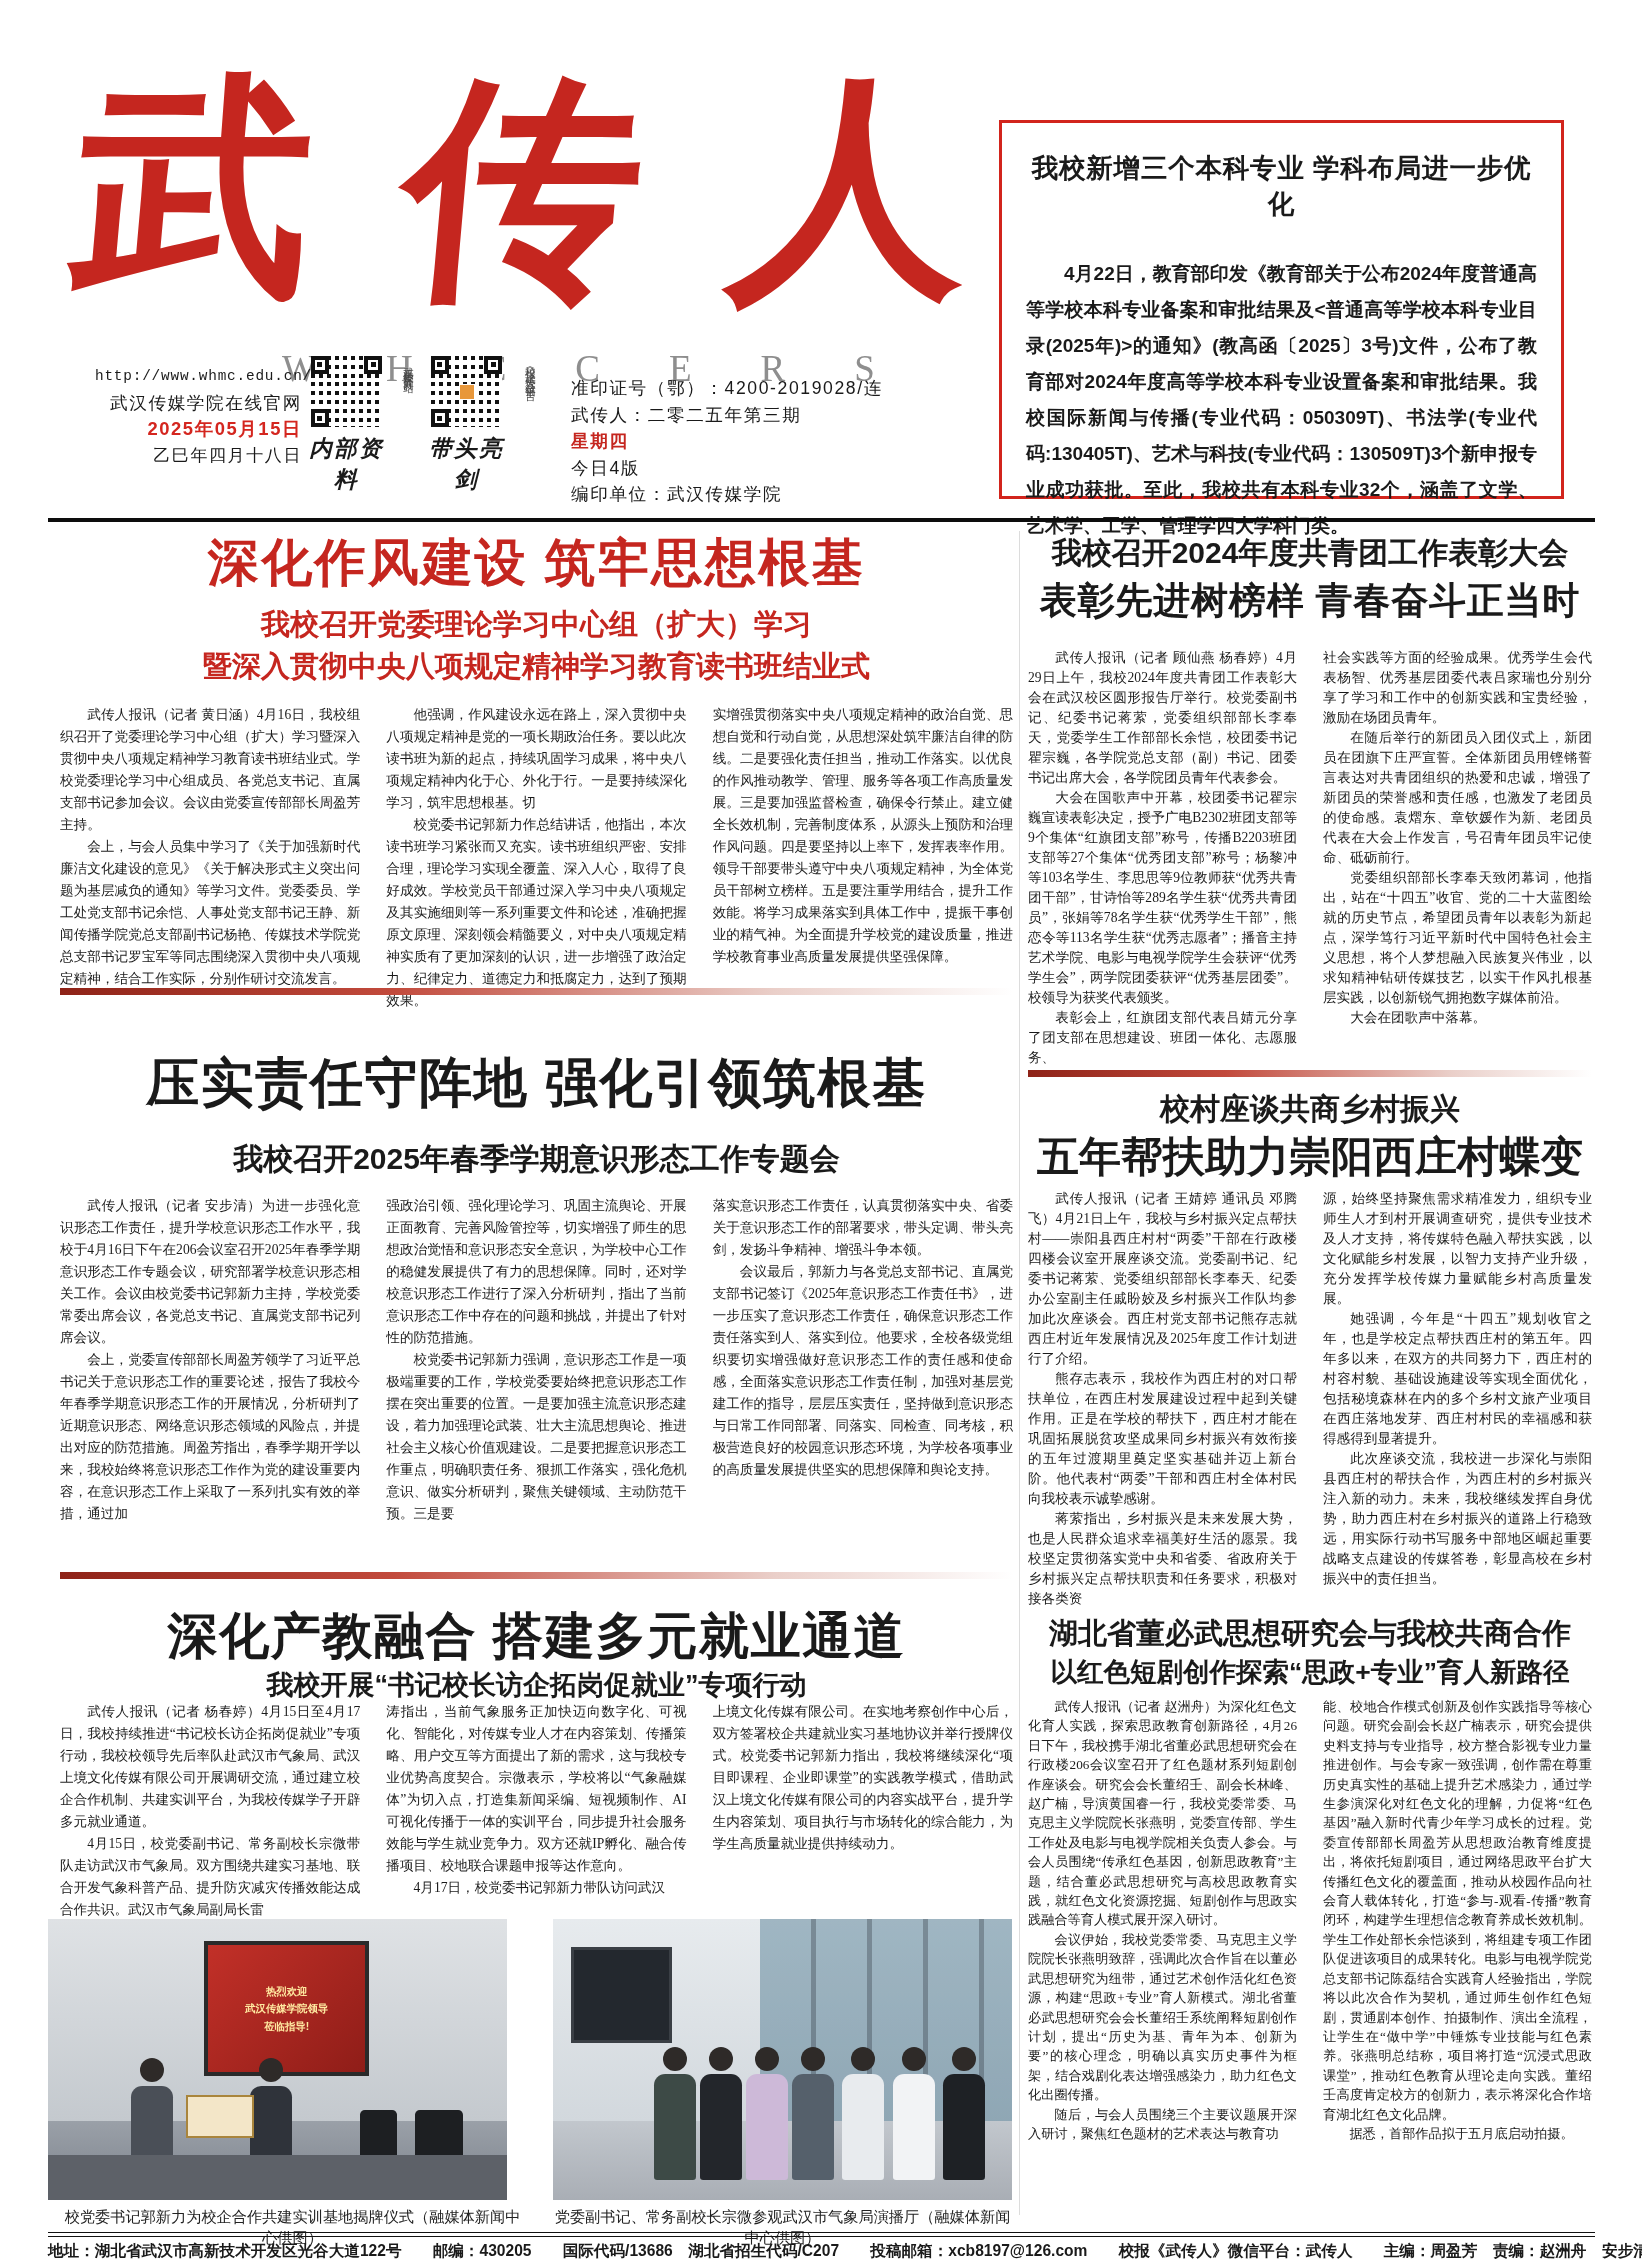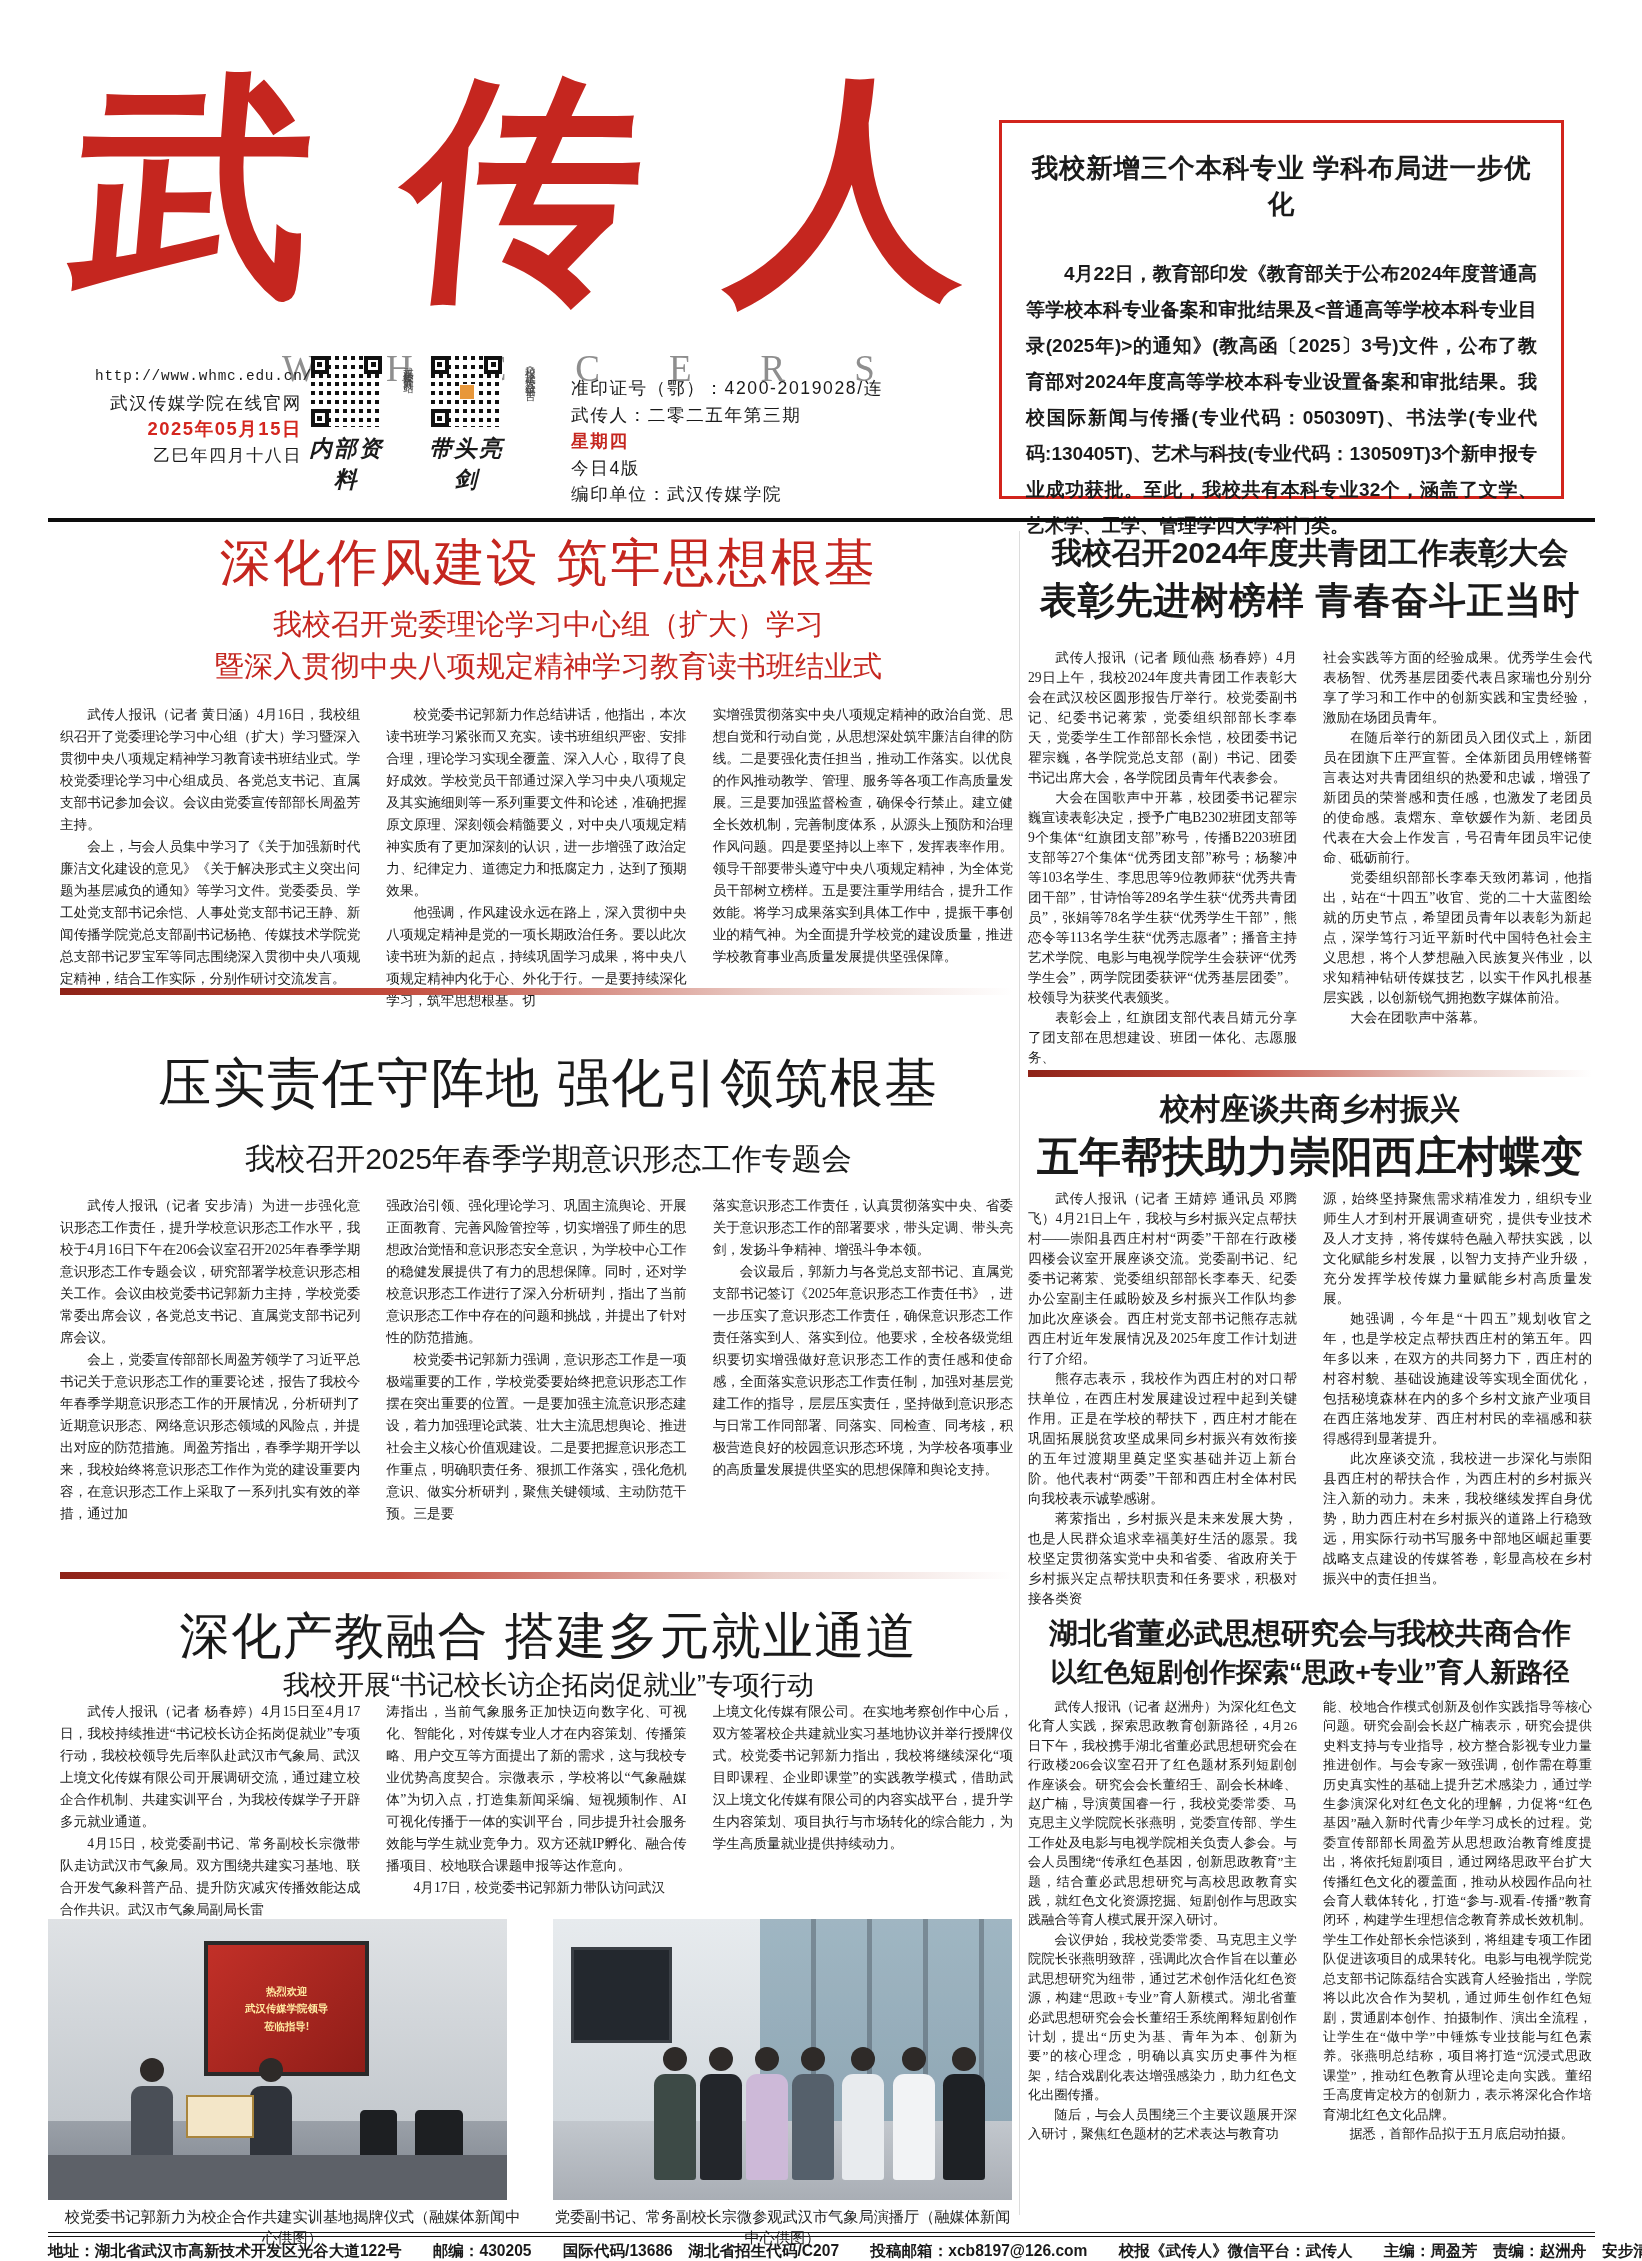--- a/index.html
+++ b/index.html
@@ -37,21 +37,21 @@
   #notice-box{left:999px;top:120px;width:565px;height:379px;border:3.2px solid #d2241c;
               box-sizing:border-box;padding:27px 24px 16px 24px;}
   #notice-title{font-size:26.5px;font-weight:bold;letter-spacing:0.8px;text-align:center;
                 font-family:"Liberation Sans",sans-serif;}
   #notice-body{margin-top:34px;font-size:19px;line-height:36px;font-weight:bold;text-align:justify;
                text-indent:2em;font-family:"Liberation Sans",sans-serif;}
   #top-rule{left:48px;top:518px;width:1547px;height:4px;background:#0d0d0d;}
   #vline{left:1019px;top:531px;width:0.8px;height:1684px;background:#dcdcdc;}
 
   
-  .hl{left:72px;width:953px;text-align:center;font-family:"Liberation Sans",sans-serif;font-weight:normal;}
+  .hl{left:60px;width:953px;text-align:center;font-family:"Liberation Sans",sans-serif;font-weight:bold;}
   .hr{left:1028px;width:564px;text-align:center;font-family:"Liberation Sans",sans-serif;font-weight:bold;}
   #a-title{top:529px;font-size:51px;color:#c5261f;letter-spacing:2.4px;}
   #a-sub1{top:605px;font-size:29px;color:#c5261f;font-family:"Liberation Serif",serif;}
   #a-sub2{top:647px;font-size:29px;color:#c5261f;font-family:"Liberation Serif",serif;}
   #b-title{top:1048px;font-size:53px;letter-spacing:1.6px;}
   #b-sub{top:1139px;font-size:30px;}
   #c-title{top:1603px;font-size:50px;letter-spacing:1.6px;}
   #c-sub{top:1667px;font-size:27px;}
   #d-kicker{top:533px;font-size:30px;}
   #d-title{top:576px;font-size:37px;letter-spacing:0.8px;}
@@ -155,22 +155,22 @@
 
   <div class="abs hl" id="a-title">深化作风建设 筑牢思想根基</div>
   <div class="abs hl" id="a-sub1">我校召开党委理论学习中心组（扩大）学习</div>
   <div class="abs hl" id="a-sub2">暨深入贯彻中央八项规定精神学习教育读书班结业式</div>
   <div class="abs cols" id="a-cols">
     <div class="col">
         <p>武传人报讯（记者 黄日涵）4月16日，我校组织召开了党委理论学习中心组（扩大）学习暨深入贯彻中央八项规定精神学习教育读书班结业式。学校党委理论学习中心组成员、各党总支书记、直属支部书记参加会议。会议由党委宣传部部长周盈芳主持。</p>
         <p>会上，与会人员集中学习了《关于加强新时代廉洁文化建设的意见》《关于解决形式主义突出问题为基层减负的通知》等学习文件。党委委员、学工处党支部书记余恺、人事处党支部书记王静、新闻传播学院党总支部副书记杨艳、传媒技术学院党总支部书记罗宝军等同志围绕深入贯彻中央八项规定精神，结合工作实际，分别作研讨交流发言。</p>
       </div>
     <div class="col">
+        <p>他强调，作风建设永远在路上，深入贯彻中央八项规定精神是党的一项长期政治任务。要以此次读书班为新的起点，持续巩固学习成果，将中央八项规定精神内化于心、外化于行。一是要持续深化学习，筑牢思想根基。切</p>
         <p>校党委书记郭新力作总结讲话，他指出，本次读书班学习紧张而又充实。读书班组织严密、安排合理，理论学习实现全覆盖、深入人心，取得了良好成效。学校党员干部通过深入学习中央八项规定及其实施细则等一系列重要文件和论述，准确把握原文原理、深刻领会精髓要义，对中央八项规定精神实质有了更加深刻的认识，进一步增强了政治定力、纪律定力、道德定力和抵腐定力，达到了预期效果。</p>
-        <p>他强调，作风建设永远在路上，深入贯彻中央八项规定精神是党的一项长期政治任务。要以此次读书班为新的起点，持续巩固学习成果，将中央八项规定精神内化于心、外化于行。一是要持续深化学习，筑牢思想根基。切</p>
       </div>
     <div class="col">
         <p class="cont">实增强贯彻落实中央八项规定精神的政治自觉、思想自觉和行动自觉，从思想深处筑牢廉洁自律的防线。二是要强化责任担当，推动工作落实。以优良的作风推动教学、管理、服务等各项工作高质量发展。三是要加强监督检查，确保令行禁止。建立健全长效机制，完善制度体系，从源头上预防和治理作风问题。四是要坚持以上率下，发挥表率作用。领导干部要带头遵守中央八项规定精神，为全体党员干部树立榜样。五是要注重学用结合，提升工作效能。将学习成果落实到具体工作中，提振干事创业的精气神。为全面提升学校党的建设质量，推进学校教育事业高质量发展提供坚强保障。</p>
       </div>
   </div>
   <div class="abs red-divider" id="divider-a"></div>
 
   <div class="abs hl" id="b-title">压实责任守阵地 强化引领筑根基</div>
   <div class="abs hl" id="b-sub">我校召开2025年春季学期意识形态工作专题会</div>
   <div class="abs cols" id="b-cols">

